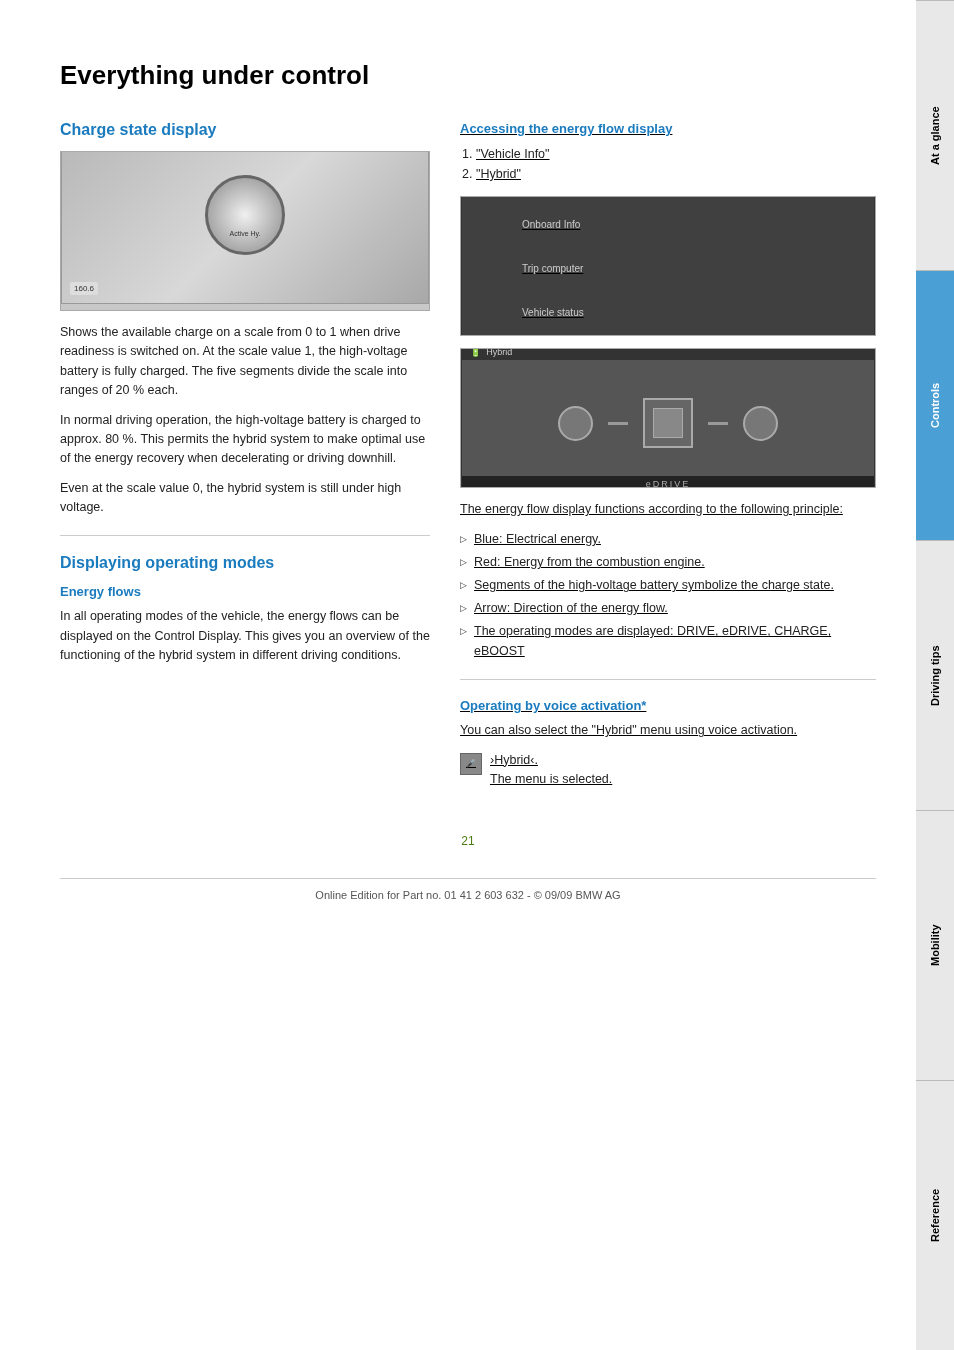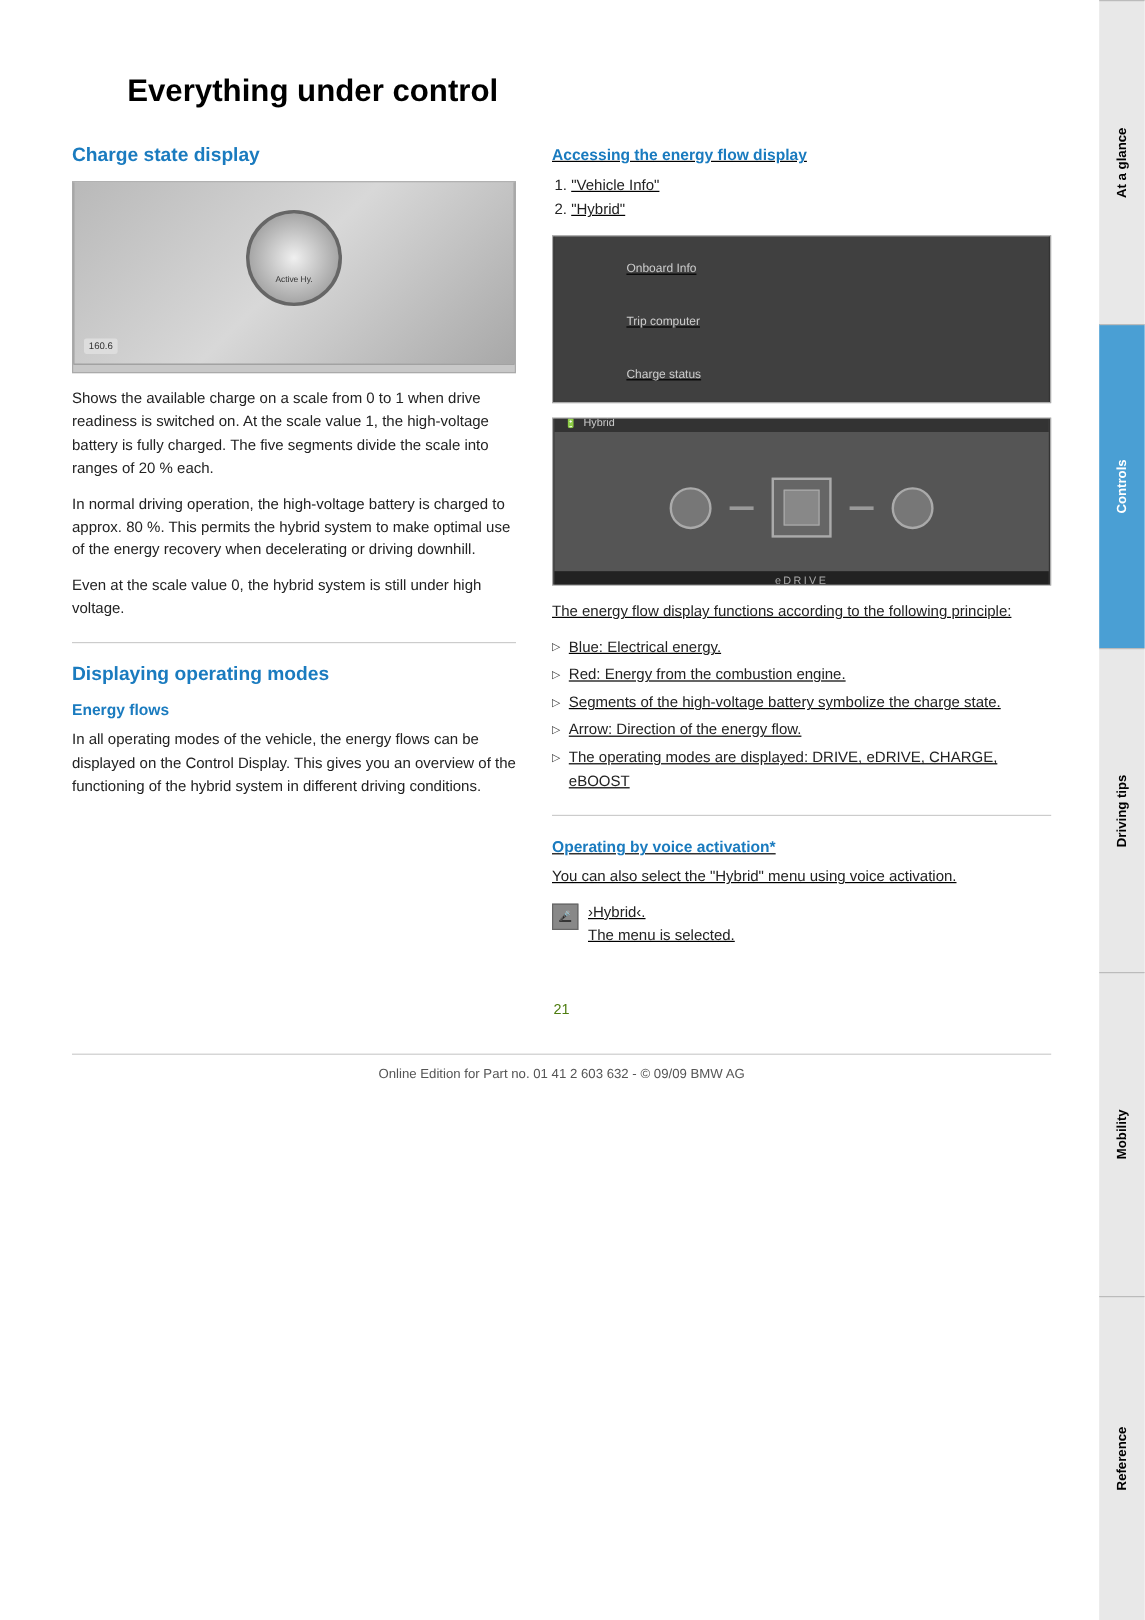--- a/index.html
+++ b/index.html
@@ -64,21 +64,20 @@
       padding: 60px 40px 40px 60px;
       flex: 1;
     }
 
     
     .page-title {
       font-size: 26px;
       font-weight: bold;
       color: #000;
       margin-bottom: 30px;
-      margin-left: 46px;
     }
 
     
     .two-col {
       display: flex;
       gap: 30px;
     }
 
     .col-left {
       flex: 1;
@@ -467,21 +466,21 @@
         </ol>
 
         <div class="img-placeholder vehicle-info-img">
           <div class="menu-sim">
             <div class="menu-header">
               <span class="menu-icon-small"></span>
               <span>Vehicle Info</span>
             </div>
             <div class="menu-item">Onboard Info</div>
             <div class="menu-item">Trip computer</div>
-            <div class="menu-item">Charge status</div>
+            <div class="menu-item">Vehicle status</div>
             <div class="menu-item highlighted">
               <span class="checkmark">✓</span>
               <span>Hybrid</span>
             </div>
           </div>
         </div>
 
 
         <div class="img-placeholder hybrid-img">
           <div class="hybrid-sim">

